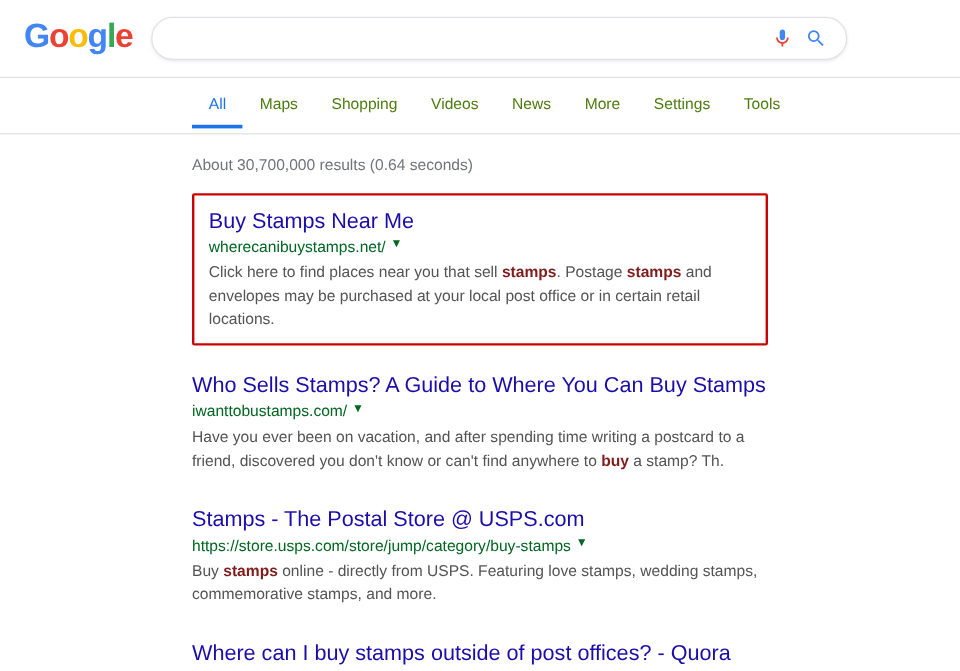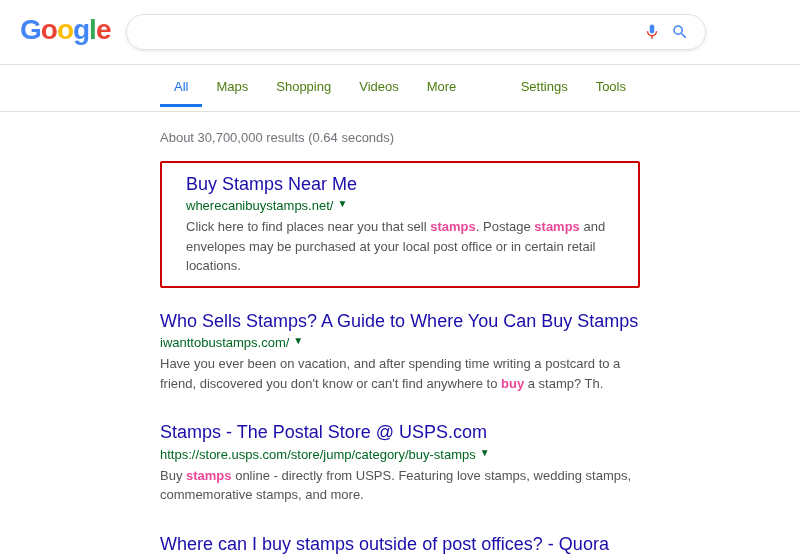--- a/index.html
+++ b/index.html
@@ -98,21 +98,21 @@
     }
 
     
     .search-result {
       margin-bottom: 28px;
       max-width: 600px;
     }
 
     .search-result.highlighted {
       border: 2px solid #cc0000;
-      padding: 10px 24px;
+      padding: 10px 12px;
       border-radius: 2px;
       margin-bottom: 22px;
     }
 
     .result-title {
       font-size: 18px;
       color: #1a0dab;
       cursor: pointer;
       text-decoration: none;
       display: block;
@@ -134,21 +134,21 @@
       font-size: 10px;
     }
 
     .result-snippet {
       font-size: 13px;
       color: #545454;
       line-height: 1.5;
     }
 
     .result-snippet strong {
-      color: #ec4899;
+      color: #7f1d1d;
       font-weight: bold;
     }
 
     
     .mic-svg { width: 18px; height: 18px; }
     .search-svg { width: 18px; height: 18px; fill: #4285F4; }
   </style>
 </head>
 <body>
 
@@ -170,20 +170,21 @@
       </svg>
     </div>
   </div>
 </div>
 
 <div class="nav-tabs">
   <div class="nav-tab active">All</div>
   <div class="nav-tab">Maps</div>
   <div class="nav-tab">Shopping</div>
   <div class="nav-tab">Videos</div>
+  <div class="nav-tab">News</div>
   <div class="nav-tab">More</div>
   <div class="nav-spacer"></div>
   <div class="nav-tab">Settings</div>
   <div class="nav-tab">Tools</div>
 </div>
 
 <div class="results-area">
   <div class="results-count">About 30,700,000 results (0.64 seconds)</div>
 
   <div class="search-result highlighted">

